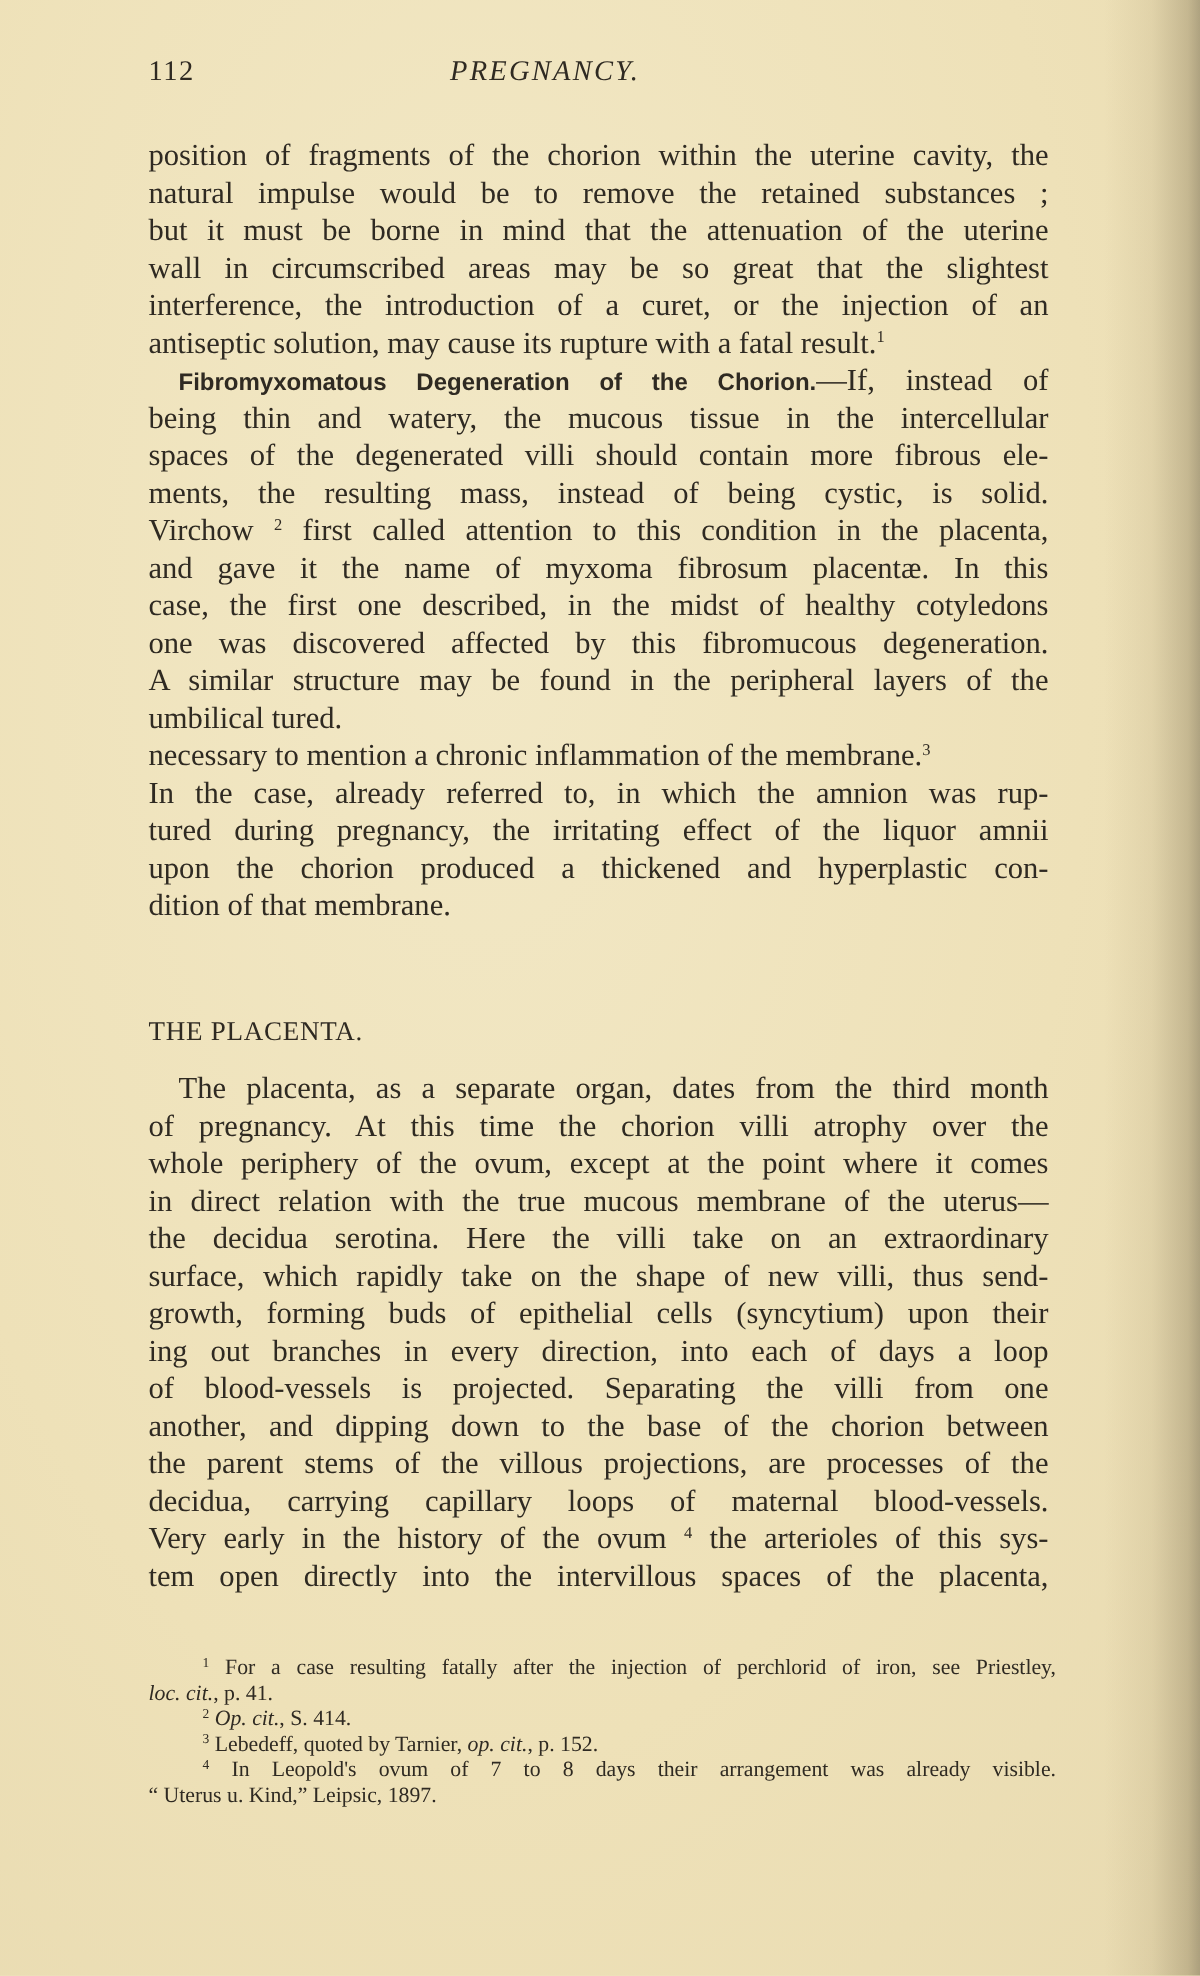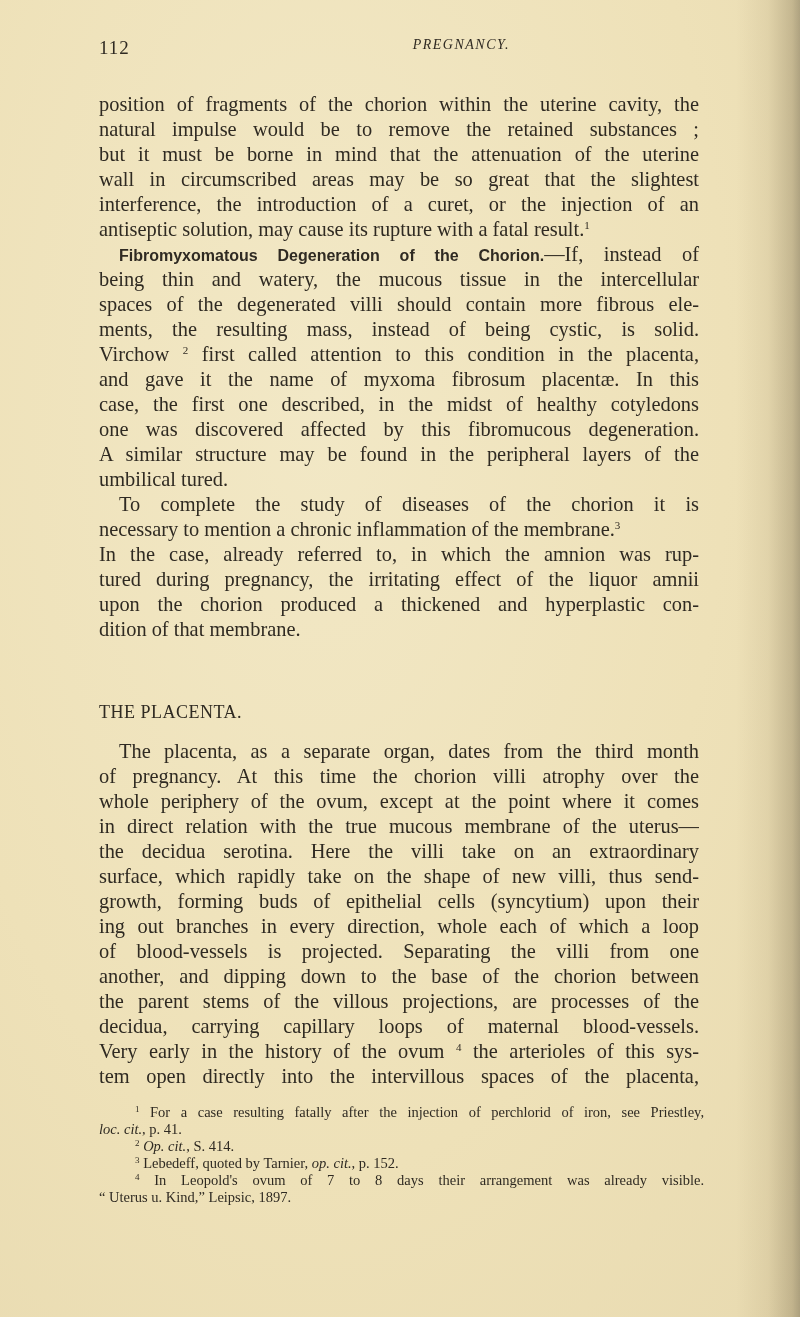--- a/index.html
+++ b/index.html
@@ -10,21 +10,21 @@
     color: #2f2a22;
   }
   .page-bg {
     position: absolute; inset: 0;
     background:
       linear-gradient(90deg, rgba(0,0,0,0) 0, rgba(0,0,0,0) 92%, rgba(120,100,60,0.10) 96%, rgba(80,65,35,0.25) 99%, rgba(60,50,30,0.35) 100%),
       radial-gradient(ellipse at 40% 30%, #f2e8c6 0%, #eee1b8 60%, #e8dab0 100%);
   }
   .header { position: absolute; top: 37px; left: 0; width: 704px; height: 30px; }
   .page-number { position: absolute; left: 99px; top: 0; font-size: 19px; letter-spacing: 1px; }
-  .running-title { position: absolute; left: 300px; top: 0; width: 210px; text-align: right; font-style: italic; font-size: 14px; letter-spacing: 1.5px; }
+  .running-title { position: absolute; left: 300px; top: 0; width: 210px; text-align: left; font-style: italic; font-size: 19px; letter-spacing: 1.5px; }
   .body-text { position: absolute; left: 99px; top: 92px; width: 600px; }
   .line {
     display: block; height: 25px; line-height: 25px; font-size: 20.4px;
     white-space: nowrap; text-align: justify; text-align-last: justify;
   }
   .line.last { text-align-last: left; }
   .line.indent { padding-left: 20px; }
   .run-head { font-family: "Liberation Sans", "DejaVu Sans", sans-serif; font-weight: bold; font-size: 16px; }
   sup { font-size: 11px; vertical-align: 7px; line-height: 0; }
   .section-heading {
@@ -66,39 +66,38 @@
     <span class="line">ments, the resulting mass, instead of being cystic, is solid.</span>
     <span class="line"><span>Virchow</span> <sup>2</sup> <span>first called attention to this condition in the placenta,</span></span>
     <span class="line">and gave it the name of myxoma fibrosum placentæ. In this</span>
     <span class="line">case, the first one described, in the midst of healthy cotyledons</span>
     <span class="line">one was discovered affected by this fibromucous degeneration.</span>
     <span class="line">A similar structure may be found in the peripheral layers of the</span>
     <span class="line last">umbilical tured.</span>
   </div>
 
   <div>
-    <span class="line indent">To complete the study of diseases of the chorion it is</span>
     <span class="line last"><span>necessary to mention a chronic inflammation of the membrane.</span><sup>3</sup></span>
     <span class="line">In the case, already referred to, in which the amnion was rup-</span>
     <span class="line">tured during pregnancy, the irritating effect of the liquor amnii</span>
     <span class="line">upon the chorion produced a thickened and hyperplastic con-</span>
     <span class="line last">dition of that membrane.</span>
   </div>
 
   <span class="section-heading">THE PLACENTA.</span>
 
   <div>
     <span class="line indent">The placenta, as a separate organ, dates from the third month</span>
     <span class="line">of pregnancy. At this time the chorion villi atrophy over the</span>
     <span class="line">whole periphery of the ovum, except at the point where it comes</span>
     <span class="line">in direct relation with the true mucous membrane of the uterus—</span>
     <span class="line">the decidua serotina. Here the villi take on an extraordinary</span>
     <span class="line">surface, which rapidly take on the shape of new villi, thus send-</span>
     <span class="line">growth, forming buds of epithelial cells (syncytium) upon their</span>
-    <span class="line">ing out branches in every direction, whole each of which a loop</span>
+    <span class="line">ing out branches in every direction, into each of days a loop</span>
     <span class="line">of blood-vessels is projected. Separating the villi from one</span>
     <span class="line">another, and dipping down to the base of the chorion between</span>
     <span class="line">the parent stems of the villous projections, are processes of the</span>
     <span class="line">decidua, carrying capillary loops of maternal blood-vessels.</span>
     <span class="line"><span>Very early in the history of the ovum</span> <sup>4</sup> <span>the arterioles of this sys-</span></span>
     <span class="line">tem open directly into the intervillous spaces of the placenta,</span>
   </div>
 </div>
 
 <div class="footnotes">

